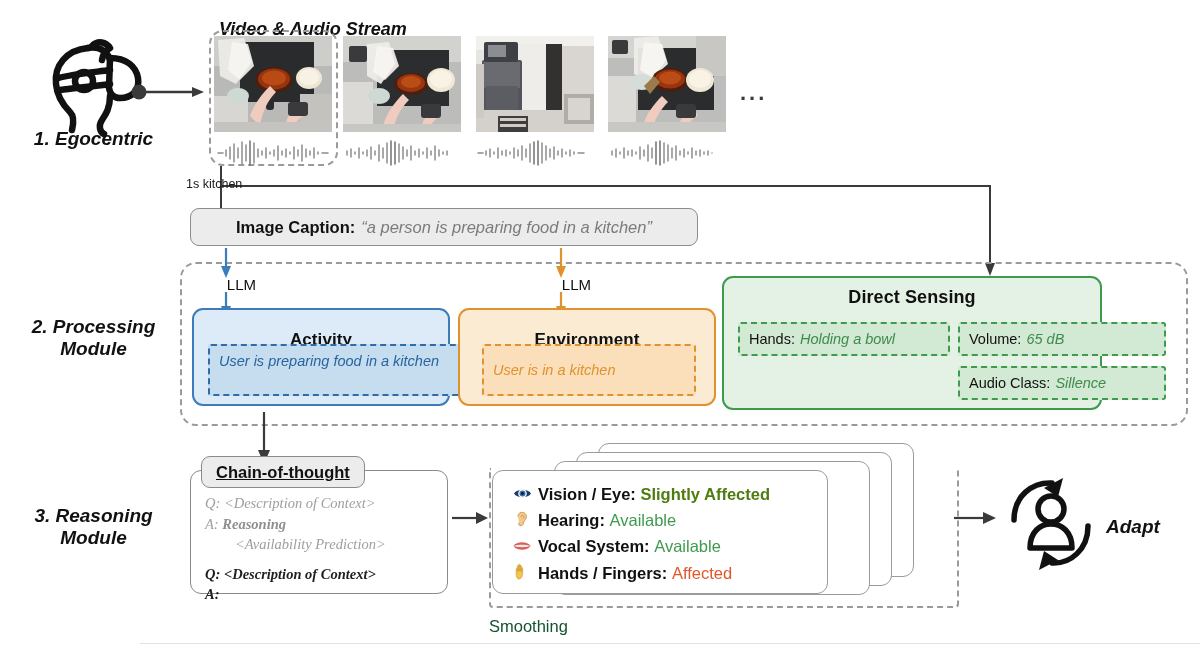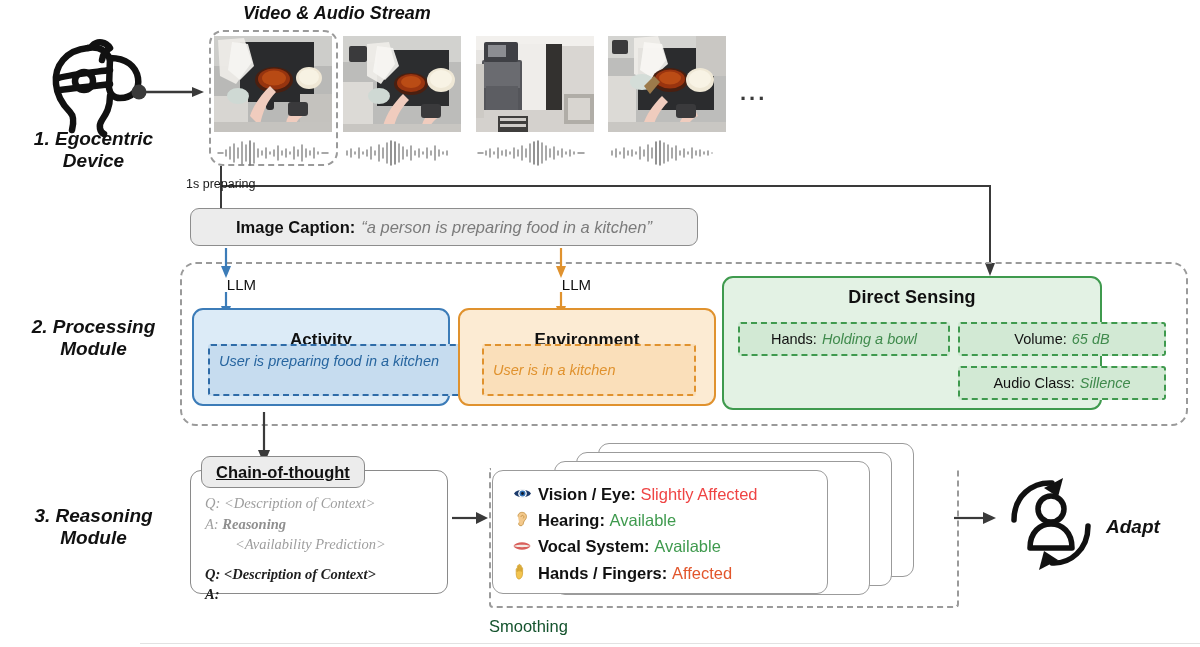--- a/index.html
+++ b/index.html
@@ -56,21 +56,21 @@
   .inner-dash {
     position:absolute; border-radius:3px; padding:6px 9px;
     font-style:italic; font-size:14.5px; line-height:1.25;
   }
 
   .blue-box { background:#dcebf7; border:2px solid #3c7cb8; }
   .blue-inner { background:#c6dcef; border:2.5px dashed #2f6ca8; color:#27659f; }
   .orange-box { background:#fcebd3; border:2px solid #e0922e; }
   .orange-inner { background:#fadfba; border:2.5px dashed #e0922e; color:#e0922e; }
   .green-box { background:#e3f2e4; border:2px solid #3f9a4e; }
-  .green-inner { background:#d2e9d4; border:2px dashed #3f9a4e; color:#111; font-style:normal;justify-content:center; }
+  .green-inner { background:#d2e9d4; border:2px dashed #3f9a4e; color:#111; font-style:normal; }
   .green-inner i { color:#3f8a4c; font-style:italic; }
 
   .llm-label { font-size:15px; color:#111; text-align:right; }
 
   
   .cot-body {
     border:1.6px solid #8a8a8a; border-radius:11px; background:#fff;
   }
   .cot-chip {
     position:absolute; border:1.6px solid #8a8a8a; background:#ececec;
@@ -87,21 +87,21 @@
   .card {
     position:absolute; border:1.5px solid #9b9b9b; border-radius:11px;
     background:#ffffff;
   }
   .card-rows { padding:14px 0 0 18px; }
   .card-row {
     display:flex; align-items:center; font-size:16.5px; font-weight:bold;
     margin-bottom:7px; white-space:nowrap;
   }
   .card-row .ic { width:22px; display:inline-block; text-align:center; font-size:15px; margin-right:5px;}
-  .v-amber { color:#ef4444; font-weight:normal; }
+  .v-amber { color:#4d7c0f; font-weight:bold; }
   .v-green { color:#3f9a4e; font-weight:normal; }
   .v-red   { color:#e2562c; font-weight:normal; }
   .lbl-k { color:#111; }
 
   .smooth-bracket {
     position:absolute; border:2px dashed #9a9a9a; border-top:none;
     border-radius:0 0 4px 4px;
   }
   .smooth-label { font-weight:normal; font-size:16.5px; color:#14532d; text-align:left; }
 
@@ -110,21 +110,20 @@
   svg { overflow:visible; }
   .baseline { position:absolute; left:140px; top:643px; width:1060px; height:1px; background:#e2e2e2; }
 </style>
 </head>
 <body>
 
 <div class="stage">
 
   <div class="abs sec-label" style="left:6px; top:128px; width:175px;">
     <div>1. Egocentric</div>
-    <div>Device</div>
   </div>
 
   <div class="abs sec-label" style="left:6px; top:316px; width:175px;">
     <div>2. Processing</div>
     <div>Module</div>
   </div>
 
   <div class="abs sec-label" style="left:6px; top:505px; width:175px;">
     <div>3. Reasoning</div>
     <div>Module</div>
@@ -146,21 +145,21 @@
   </div>
 
   <div class="abs" style="left:130px; top:78px;">
     <svg width="80" height="30">
       <circle cx="9" cy="14" r="7.5" fill="#3a3a3a"></circle>
       <line x1="13" y1="14" x2="64" y2="14" stroke="#3a3a3a" stroke-width="2.4"></line>
       <polygon points="74,14 62,9 62,19" fill="#3a3a3a"></polygon>
     </svg>
   </div>
 
-  <div class="abs stream-title" style="left:219px; top:3px;margin-left:24px;">Video &amp; Audio Stream</div>
+  <div class="abs stream-title" style="left:219px; top:19px;">Video &amp; Audio Stream</div>
 
   <div class="abs dash-round" style="left:209px; top:30px; width:129px; height:136px;"></div>
 
   <div class="abs" style="left:214px; top:36px;">
     <svg class="frame-img" width="118" height="96" viewBox="0 0 118 96" preserveAspectRatio="none">
       <rect width="118" height="96" fill="#b9b9b7"></rect>
       <rect x="0" y="0" width="118" height="30" fill="#cdcdca"></rect>
       <rect x="26" y="6" width="74" height="60" fill="#2a2b2d"></rect>
       <rect x="0" y="60" width="34" height="36" fill="#d8d6d2"></rect>
       <rect x="86" y="58" width="32" height="38" fill="#c4c2be"></rect>
@@ -372,21 +371,21 @@
   <div class="abs" style="left:180px; top:164px;">
     <svg width="1010" height="130">
 
       <line x1="41" y1="2" x2="41" y2="46" stroke="#3a3a3a" stroke-width="2"></line>
       <polygon points="41,56 36,44 46,44" fill="#3a3a3a"></polygon>
 
       <path d="M41 22 L810 22 L810 100" stroke="#3a3a3a" stroke-width="2" fill="none"></path>
       <polygon points="810,112 805,99 815,99" fill="#3a3a3a"></polygon>
     </svg>
   </div>
-  <div class="abs tiny-label" style="left:186px; top:177px;">1s preparing</div>
+  <div class="abs tiny-label" style="left:186px; top:177px;">1s kitchen</div>
 
   <div class="abs caption-box" style="left:190px; top:208px; width:508px;">
     <b>Image Caption:</b>
     <i>“a person is preparing food in a kitchen”</i>
   </div>
 
   <div class="abs proc-container" style="left:180px; top:262px; width:1008px; height:164px;"></div>
 
   <div class="abs" style="left:214px; top:248px;">
     <svg width="24" height="70">

